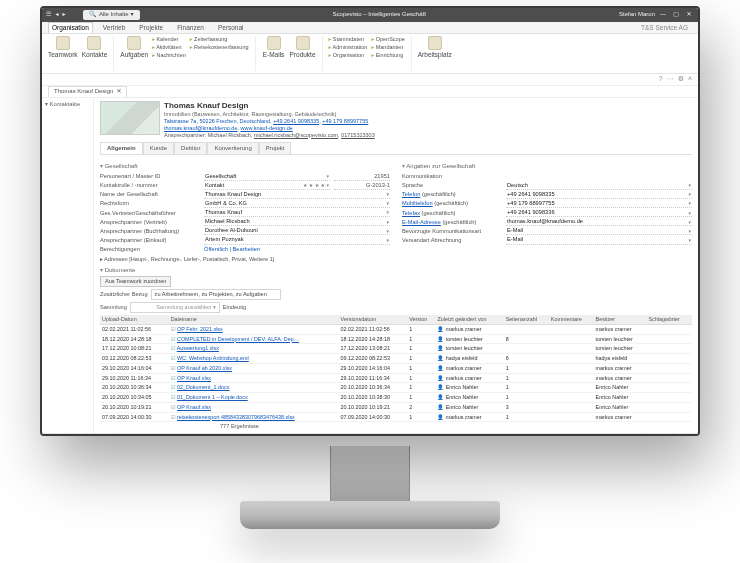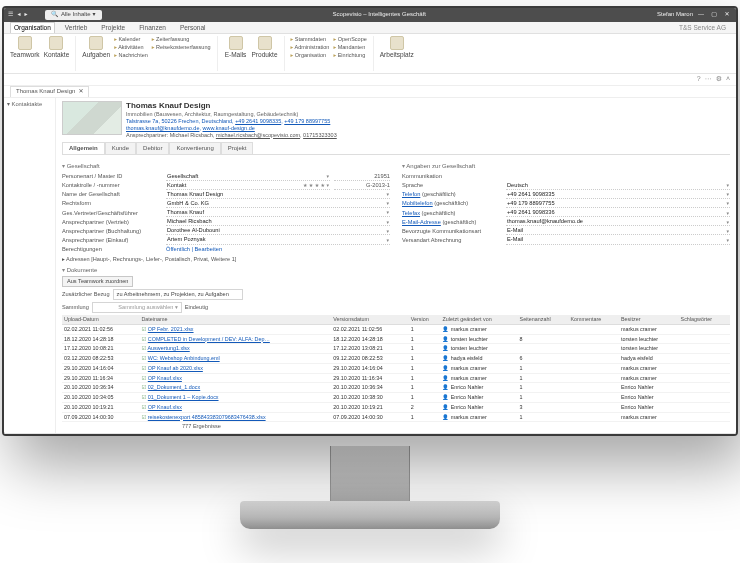--- a/index.html
+++ b/index.html
@@ -1,18 +1,18 @@
 <!DOCTYPE html>
 <html><head>
 <meta charset="utf-8">
 <style>
   *{box-sizing:border-box;margin:0;padding:0}
   html,body{width:740px;height:563px;font-family:'Segoe UI',Arial,sans-serif;background:transparent}
   
-  .monitor{position:relative;width:736px;height:430px;margin:6px auto 10px;background:#fff;border:2px solid #3a3a3a;border-radius:4px;box-shadow:10px 30px 60px rgba(0,0,0,.35);overflow:hidden}
+  .monitor{position:relative;width:660px;height:430px;margin:6px auto 10px;background:#fff;border:2px solid #3a3a3a;border-radius:4px;box-shadow:10px 30px 60px rgba(0,0,0,.35);overflow:hidden}
   .stand-neck{width:80px;height:55px;background:linear-gradient(#d9d9d9,#aeaeae);margin:0 auto;border-left:1px solid #999;border-right:1px solid #999}
   .stand-base{width:260px;height:28px;margin:0 auto;background:linear-gradient(#d6d6d6,#b7b7b7 60%,#8f8f8f);border-radius:4px 4px 10px 10px;box-shadow:0 18px 40px rgba(0,0,0,.25)}
   
   .screen{font-size:6.5px;color:#222;line-height:1.25}
   
   .titlebar{height:14px;background:#4d4d4d;color:#eee;display:flex;align-items:center;padding:0 4px;font-size:6px}
   .titlebar .left{display:flex;gap:4px;align-items:center}
   .titlebar .center{flex:1;text-align:center}
   .titlebar .right{display:flex;gap:3px;align-items:center}
   .searchbox{background:#eee;color:#444;padding:1px 6px;border-radius:2px;font-size:6px;margin-left:14px;display:inline-flex;align-items:center;gap:2px}

